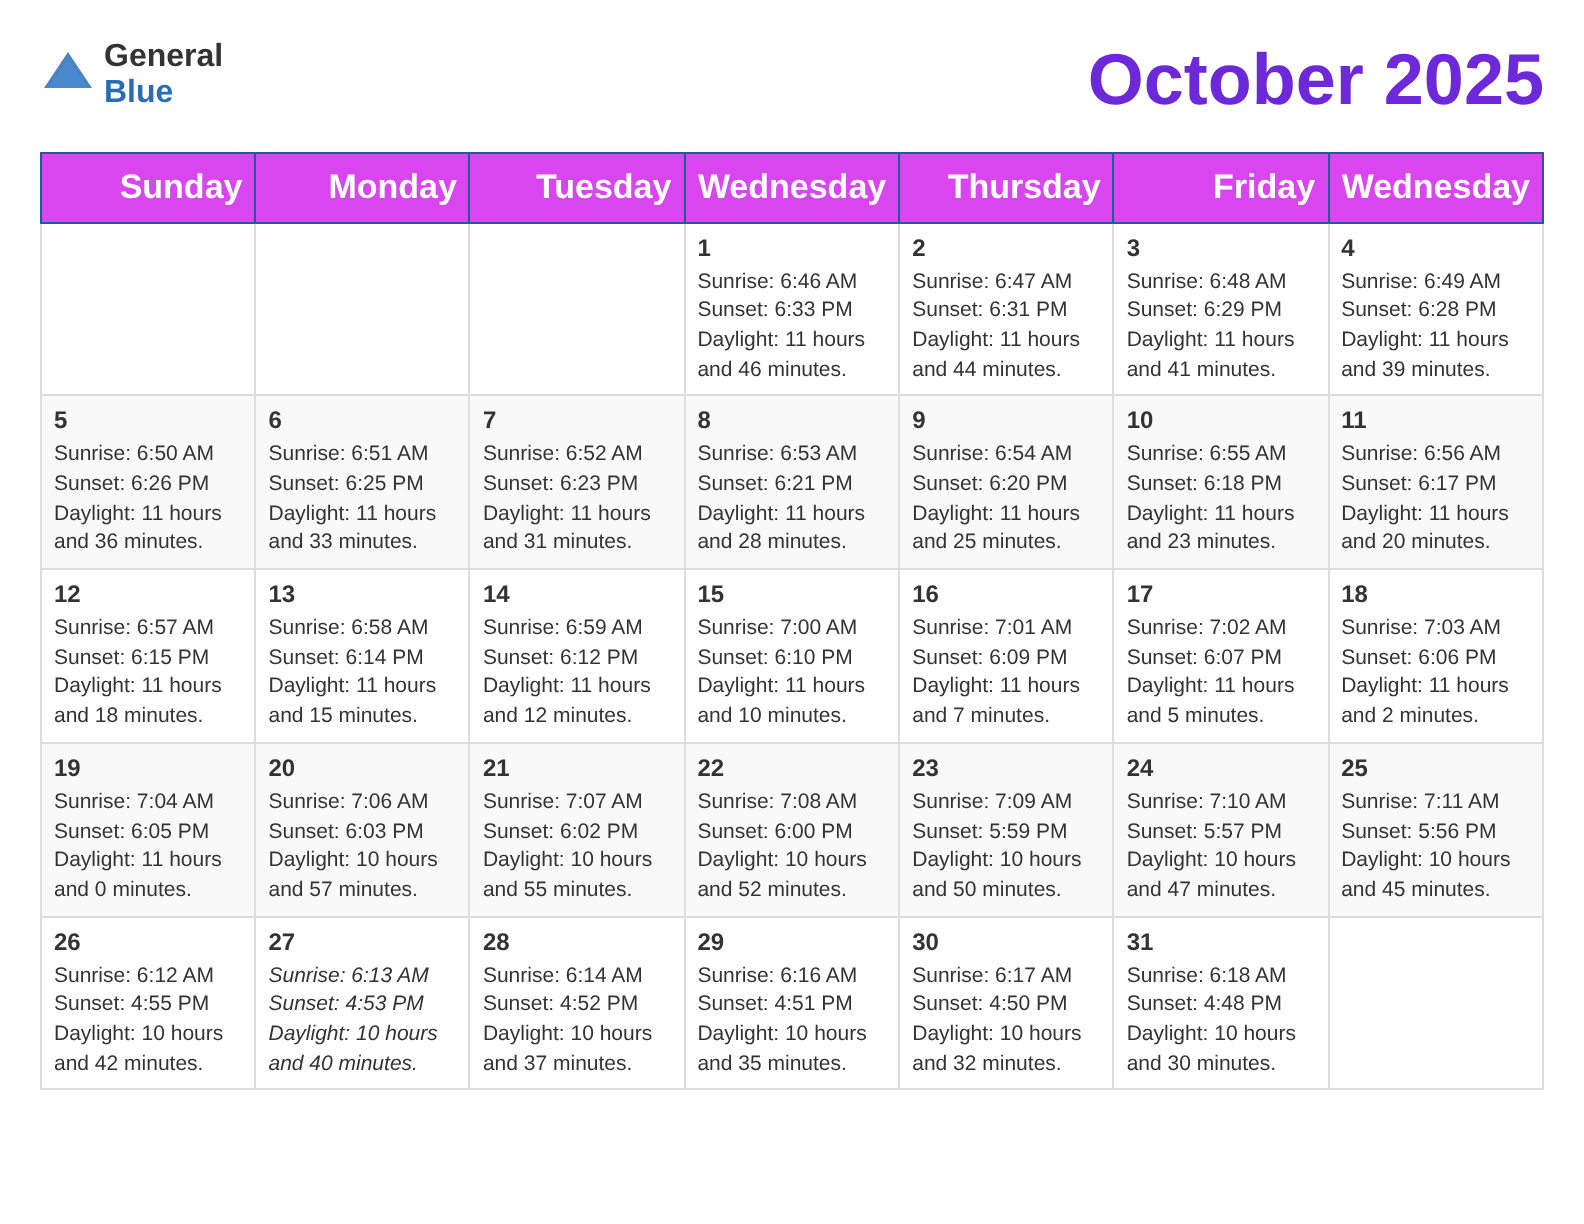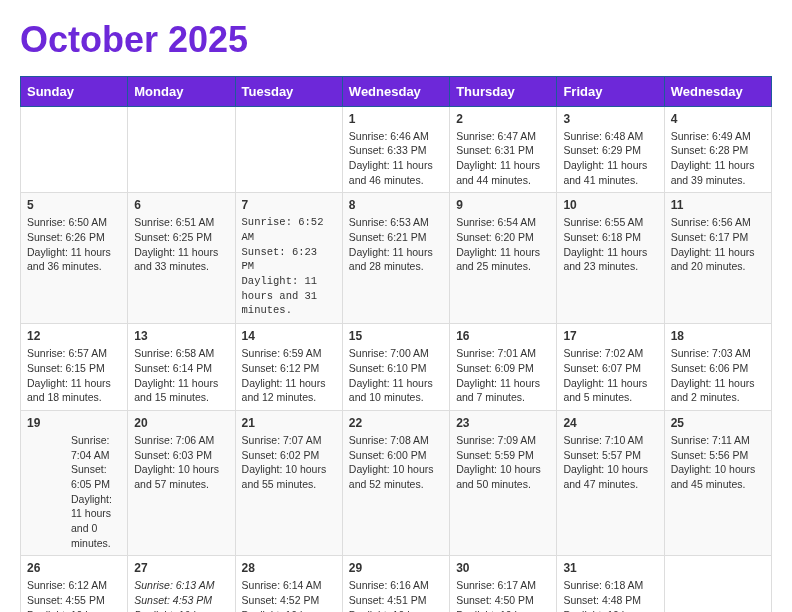--- a/index.html
+++ b/index.html
@@ -52,26 +52,26 @@
     .location {
       font-size: 15px;
       color: #555;
     }
     .calendar {
       width: 100%;
       border-collapse: collapse;
       border: 1px solid #ccc;
     }
     .calendar th {
-      background: #6d28d9;
+      background: #d946ef;
       color: #fff;
-      font-size: 13px;
+      font-size: 17px;
       font-weight: bold;
       padding: 7px 6px;
-      text-align: left;
+      text-align: right;
       border: 1px solid #1f5a9a;
     }
     .calendar td {
       vertical-align: top;
       padding: 5px 6px;
       border: 1px solid #ddd;
       width: 107px;
       min-height: 90px;
       font-size: 11px;
       color: #333;
@@ -95,20 +95,30 @@
       background: #fff !important;
     }
     .calendar tr td.empty-cell {
       background: #fff;
     }
   </style>
 </head>
 <body>
 
 <div class="header">
+  <div class="logo">
+    <svg class="logo-icon" viewBox="0 0 28 28" xmlns="http://www.w3.org/2000/svg">
+      <polygon points="14,2 26,20 2,20" fill="#2a6db5" opacity="0.85"></polygon>
+      <polygon points="14,6 24,20 4,20" fill="#4a90d9" opacity="0.5"></polygon>
+    </svg>
+    <div class="logo-text">
+      <span class="logo-general">General</span>
+      <span class="logo-blue">Blue</span>
+    </div>
+  </div>
   <div class="title-section">
     <div class="month-title">October 2025</div>
   </div>
 </div>
 
 <table class="calendar">
   <thead>
     <tr>
     <th>Sunday</th>
         <th>Monday</th>
@@ -157,21 +167,21 @@
 Daylight: 11 hours and 36 minutes.</div>
         </td>
         <td>
           <span class="day-number">6</span>
           <div class="day-info" style="white-space: pre-line;">Sunrise: 6:51 AM
 Sunset: 6:25 PM
 Daylight: 11 hours and 33 minutes.</div>
         </td>
         <td>
           <span class="day-number">7</span>
-          <div class="day-info" style="white-space: pre-line; font-family: Liberation Mono, monospace;">Sunrise: 6:52 AM
+          <div class="day-info" style="white-space: pre-line;">Sunrise: 6:52 AM
 Sunset: 6:23 PM
 Daylight: 11 hours and 31 minutes.</div>
         </td>
         <td>
           <span class="day-number">8</span>
           <div class="day-info" style="white-space: pre-line;">Sunrise: 6:53 AM
 Sunset: 6:21 PM
 Daylight: 11 hours and 28 minutes.</div>
         </td>
         <td>
@@ -233,21 +243,21 @@
         <td>
           <span class="day-number">18</span>
           <div class="day-info" style="white-space: pre-line;">Sunrise: 7:03 AM
 Sunset: 6:06 PM
 Daylight: 11 hours and 2 minutes.</div>
         </td>
       </tr>
       <tr>
         <td>
           <span class="day-number">19</span>
-          <div class="day-info" style="white-space: pre-line; margin-left: 44px;">Sunrise: 7:04 AM
+          <div class="day-info" style="white-space: pre-line;">Sunrise: 7:04 AM
 Sunset: 6:05 PM
 Daylight: 11 hours and 0 minutes.</div>
         </td>
         <td>
           <span class="day-number">20</span>
           <div class="day-info" style="white-space: pre-line;">Sunrise: 7:06 AM
 Sunset: 6:03 PM
 Daylight: 10 hours and 57 minutes.</div>
         </td>
         <td>

